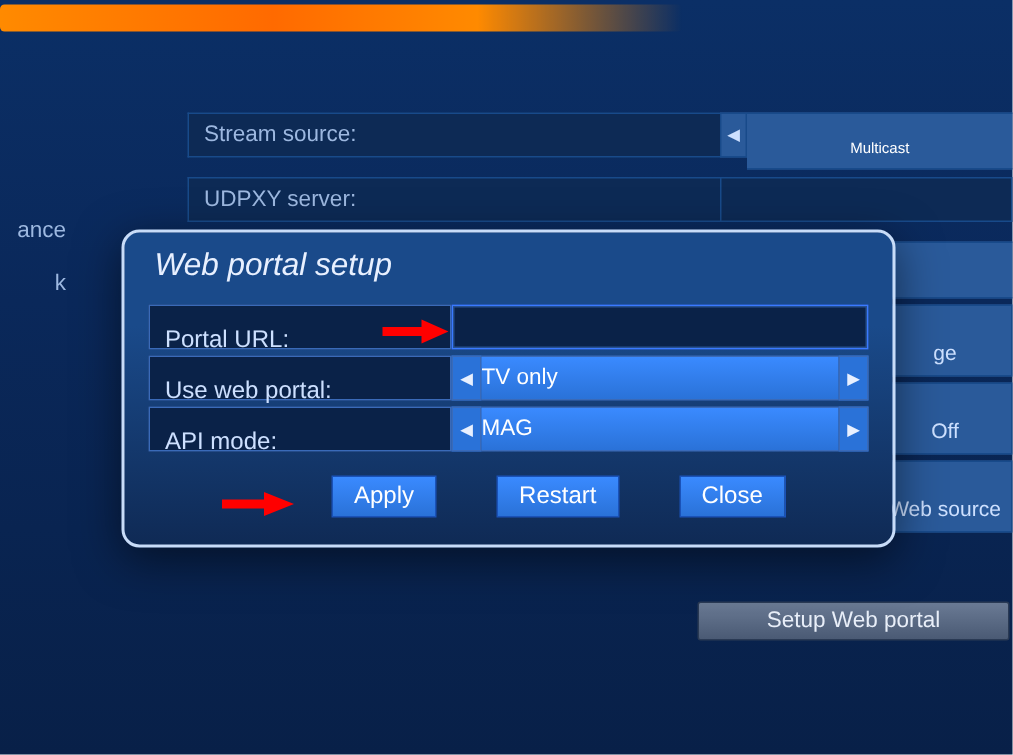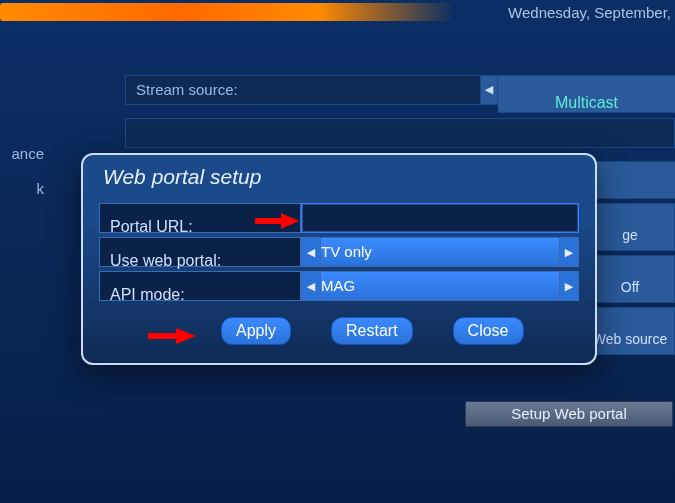--- a/index.html
+++ b/index.html
@@ -77,22 +77,22 @@
     justify-content: center;
     font-size: 11px;
     border: 1px solid #184a8a;
     cursor: pointer;
   }
   .bg-value {
     flex: 1;
     background: #2a5a9a;
     border-top: 1px solid #184a8a;
     border-bottom: 1px solid #184a8a;
-    color: #5eead4;
-    font-size: 16px;
+    color: #ffffff;
+    font-size: 10px;
     text-align: center;
     padding: 18px 0;
   }
   .bg-input {
     flex: 1;
     background: #0d2a55;
     border: 1px solid #184a8a;
     height: 30px;
   }
   .extra-right {
@@ -199,52 +199,52 @@
     gap: 40px;
     margin-top: 16px;
     padding-left: 122px;
   }
   .m-btn {
     background: linear-gradient(180deg, #3a8aff, #2a72d8);
     border: 1px solid #1a52b8;
     color: #fff;
     font-size: 16px;
     padding: 4px 14px;
-    border-radius: 11px;
+    border-radius: 0;
     cursor: pointer;
   }
   
   .arrow-annot {
     position: absolute;
     pointer-events: none;
   }
   .arrow-annot svg { display: block; }
 </style>
 </head>
 <body>
 
 <div class="top-bar">
   <div class="orange-strip"></div>
-  <div class="date-text">Wednesday, September,</div>
 </div>
 
 <div class="left-labels">
   <div class="left-label">ance</div>
   <div class="left-label">k</div>
 </div>
 
 <div class="bg-rows">
   <div class="bg-row">
     <div class="bg-row-label">Stream source:</div>
     <div class="bg-row-control">
       <div class="bg-arrow">◀</div>
       <div class="bg-value">Multicast</div>
     </div>
   </div>
   <div class="bg-row">
+    <div class="bg-row-label">UDPXY server:</div>
     <div class="bg-input"></div>
   </div>
   <div class="bg-row">
     <div class="bg-row-label">MPEG-TS buffering, msec:</div>
     <div class="bg-row-control">
       <div class="bg-arrow">◀</div>
       <div class="bg-value">No</div>
     </div>
   </div>
 </div>

